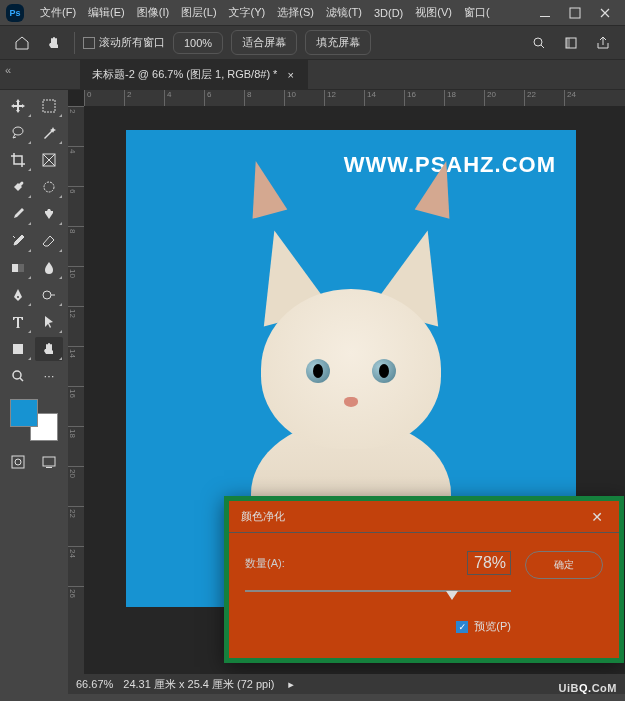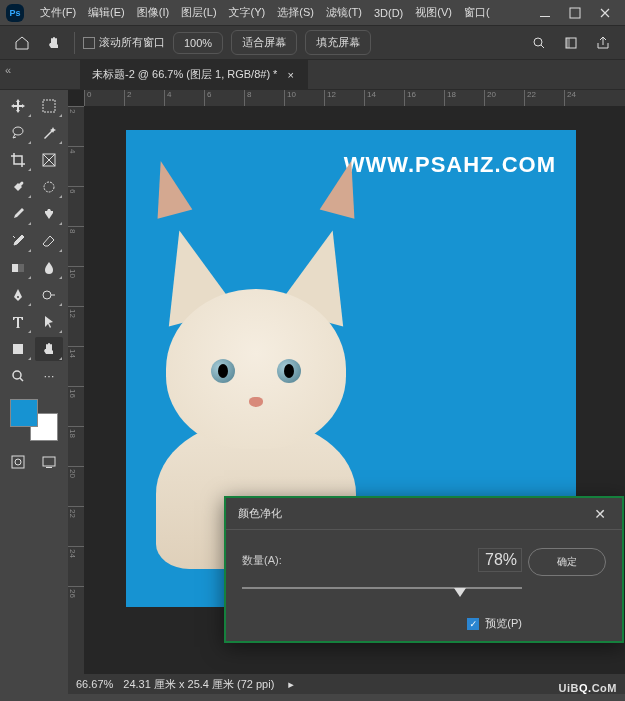--- a/index.html
+++ b/index.html
@@ -27,38 +27,38 @@
 .swatches{width:60px;height:40px;position:relative;margin:8px 4px}
 .swatch-fg{width:28px;height:28px;background:#1793d2;border:1px solid #888;position:absolute;top:0;left:2px}
 .swatch-bg{width:28px;height:28px;background:#fff;border:1px solid #888;position:absolute;top:14px;left:22px}
 .mini-tool{width:28px;height:24px;display:flex;align-items:center;justify-content:center;cursor:pointer}
 .canvas-wrap{flex:1;background:#252525;position:relative;overflow:hidden}
 .ruler-h{position:absolute;top:0;left:16px;right:0;height:16px;background:#383838;display:flex;overflow:hidden}
 .ruler-v{position:absolute;top:16px;left:0;width:16px;bottom:20px;background:#383838;display:flex;flex-direction:column;overflow:hidden}
 .rtick{flex:0 0 40px;font-size:8px;color:#888;position:relative;border-left:1px solid #666;padding-left:2px}
 .rtick-v{flex:0 0 40px;font-size:8px;color:#888;position:relative;border-top:1px solid #666;padding-top:2px;writing-mode:vertical-lr}
 .stage{position:absolute;top:16px;left:16px;right:0;bottom:20px;background:#262626;overflow:hidden}
-.artboard{position:absolute;top:24px;left:42px;width:450px;height:477px;background:#1793d2;display:flex;align-items:center;}
+.artboard{position:absolute;top:24px;left:42px;width:450px;height:477px;background:#1793d2;display:flex;align-items:center;justify-content:center}
 .cat{width:260px;height:340px;position:relative;margin-top:60px}
 .cat-head{width:180px;height:160px;background:radial-gradient(circle at 50% 40%,#f5ede0,#e8dcc8);border-radius:55% 55% 50% 50%;position:absolute;top:60px;left:40px}
 .cat-ear{width:0;height:0;border-left:35px solid transparent;border-right:35px solid transparent;border-bottom:90px solid #e8dcc8;position:absolute}
 .cat-ear.l{top:0;left:30px;transform:rotate(-15deg)}
 .cat-ear.r{top:0;right:30px;transform:rotate(15deg)}
 .cat-ear-in{width:0;height:0;border-left:18px solid transparent;border-right:18px solid transparent;border-bottom:55px solid #d4a890;position:absolute;top:-72px;left:-18px}
 .cat-eye{width:24px;height:24px;background:radial-gradient(circle at 35% 35%,#a8cdd8,#4a7a8a);border-radius:50%;position:absolute;top:70px}
 .cat-eye::after{content:"";width:10px;height:14px;background:#000;border-radius:50%;position:absolute;top:5px;left:7px}
 .cat-eye.l{left:45px}
 .cat-eye.r{right:45px}
 .cat-nose{width:14px;height:10px;background:#d88a7a;border-radius:40% 40% 50% 50%;position:absolute;top:108px;left:83px}
 .cat-body{width:200px;height:150px;background:linear-gradient(#ede3d2,#dfd0ba);border-radius:60% 60% 20% 20%;position:absolute;bottom:0;left:30px}
 .watermark{position:absolute;top:22px;right:20px;font-weight:bold;font-size:22px;color:#fff;letter-spacing:1px}
-.dialog{position:absolute;top:390px;left:140px;width:400px;background:#404040;border:2px solid #15803d;box-shadow:0 4px 20px rgba(0,0,0,.5)}
+.dialog{position:absolute;top:390px;left:140px;width:400px;background:#c2410c;border:5px solid #15803d;box-shadow:0 4px 20px rgba(0,0,0,.5)}
 .dlg-title{height:32px;display:flex;align-items:center;padding:0 12px;border-bottom:1px solid #555;font-size:12px}
 .dlg-close{margin-left:auto;cursor:pointer;font-size:14px;padding:0 4px}
-.dlg-body{padding:18px 16px 10px;display:flex;gap:6px}
+.dlg-body{padding:18px 16px 24px;display:flex;gap:14px}
 .dlg-left{flex:1}
 .dlg-row{display:flex;align-items:center;margin-bottom:8px}
 .dlg-label{width:90px;font-size:11px;color:#ccc}
 .dlg-val{border:1px solid #555;padding:2px 6px;width:44px;text-align:center;font-size:16px;margin-left:auto}
 .slider{position:relative;height:16px;margin:4px 0 14px}
 .slider-track{height:2px;background:#888;position:absolute;top:7px;left:0;right:0}
 .slider-thumb{width:0;height:0;border-left:6px solid transparent;border-right:6px solid transparent;border-top:9px solid #ddd;position:absolute;top:8px;left:78%;transform:translateX(-50%)}
 .dlg-right{width:78px;display:flex;flex-direction:column;gap:10px}
 .dlg-btn{border:1px solid #777;border-radius:14px;padding:6px 0;text-align:center;cursor:pointer;font-size:10px}
 .dlg-check{display:flex;align-items:center;justify-content:flex-end;gap:6px;margin-top:20px}

